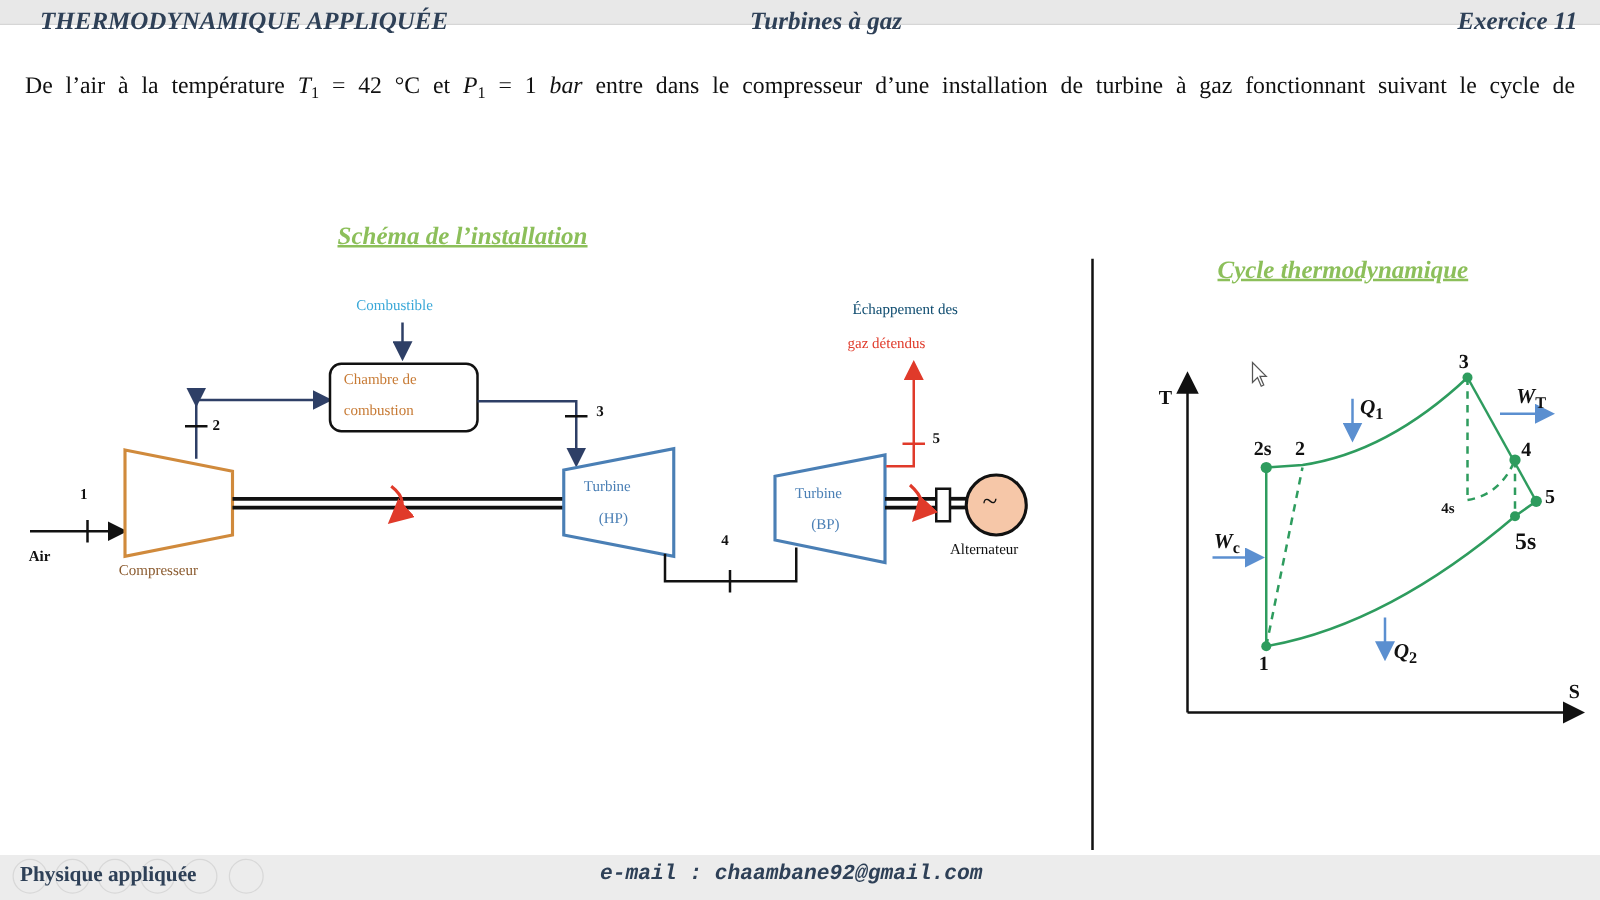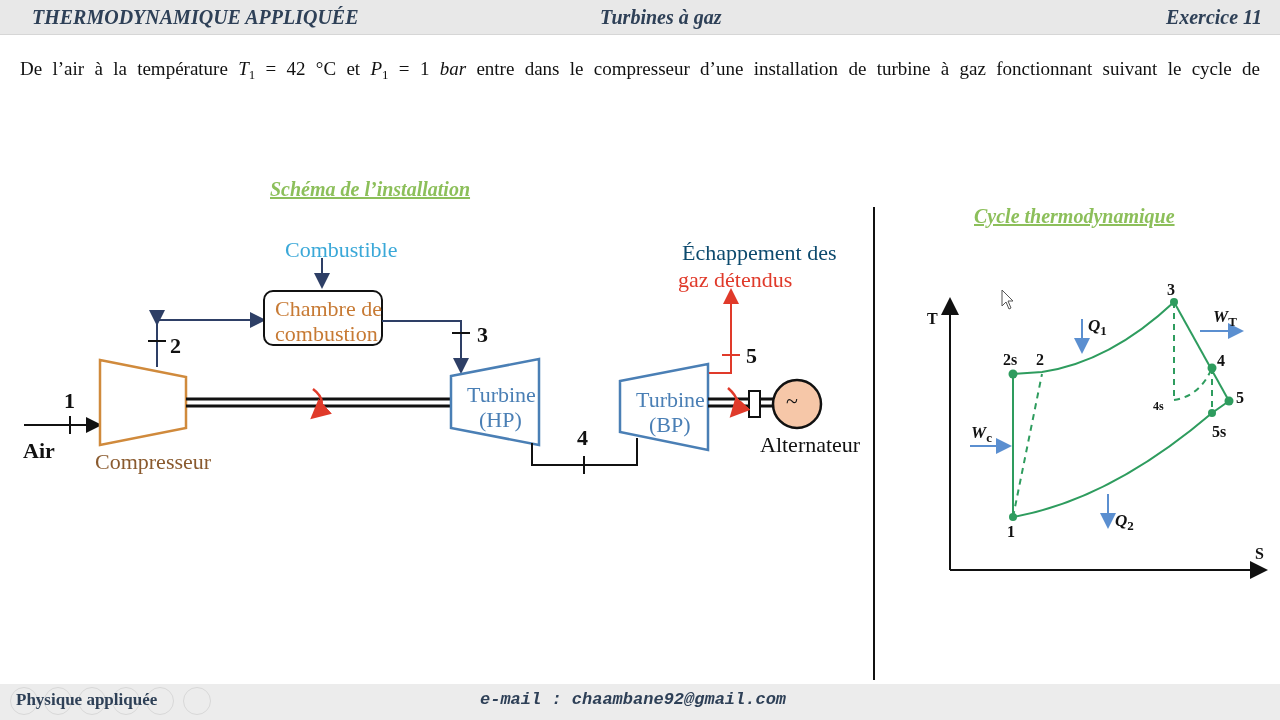--- a/index.html
+++ b/index.html
@@ -1,20 +1,20 @@
 <!DOCTYPE html>
 <html><head>
 <meta charset="utf-8">
 <style>
   * { margin: 0; padding: 0; box-sizing: border-box; }
   html, body { width: 1280px; height: 720px; overflow: hidden; background: #ffffff; }
   body { position: relative; font-family: "Liberation Serif", "DejaVu Serif", serif; color: #111; }
 
   .header-bar {
-    position: absolute; left: 0; top: 0; width: 1280px; height: 35px;
+    position: absolute; left: 0; top: 0; width: 1280px; height: 20px;
     background: #e8e8e8; border-bottom: 1px solid #d6d6d6;
   }
   .header-bar span {
     position: absolute; top: 6px; font-style: italic; font-weight: bold;
     font-size: 20px; color: #2e4057;
   }
   .hdr-left { left: 32px; }
   .hdr-center { left: 600px; }
   .hdr-right { right: 18px; }
 
@@ -27,21 +27,21 @@
   .math { font-style: italic; }
   .sub { font-size: 13px; vertical-align: -4px; font-style: normal; }
 
   .section-title {
     position: absolute; font-style: italic; font-weight: bold; font-size: 20px;
     color: #8cbf5a; text-decoration: underline; text-decoration-color: #8cbf5a;
   }
 
   .divider { position: absolute; left: 873px; top: 207px; width: 2px; height: 473px; background: #111; }
 
-  .lbl { position: absolute; font-size: 22px; white-space: nowrap; }
+  .lbl { position: absolute; font-size: 12px; white-space: nowrap; }
   .lbl.bold { font-weight: bold; }
 
   svg { position: absolute; left: 0; top: 0; }
 
   .footer-bar {
     position: absolute; left: 0; top: 684px; width: 1280px; height: 36px;
     background: #ececec;
   }
   .footer-bar span { position: absolute; top: 6px; font-size: 17px; font-weight: bold; color: #2e4057; }
   .ftr-left { left: 16px; }
@@ -199,21 +199,21 @@
 
 <div class="lbl bold" style="left:927px; top:310px; font-size:16px;">T</div>
 <div class="lbl bold" style="left:1255px; top:545px; font-size:16px;">S</div>
 <div class="lbl bold" style="left:1007px; top:523px; font-size:16px;">1</div>
 <div class="lbl bold" style="left:1003px; top:351px; font-size:16px;">2s</div>
 <div class="lbl bold" style="left:1036px; top:351px; font-size:16px;">2</div>
 <div class="lbl bold" style="left:1167px; top:281px; font-size:16px;">3</div>
 <div class="lbl bold" style="left:1217px; top:352px; font-size:16px;">4</div>
 <div class="lbl bold" style="left:1153px; top:399px; font-size:12px;">4s</div>
 <div class="lbl bold" style="left:1236px; top:389px; font-size:16px;">5</div>
-<div class="lbl bold" style="left:1212px; top:423px; font-size:16px;font-family:Liberation Serif, serif;">5s</div>
+<div class="lbl bold" style="left:1212px; top:423px; font-size:19px;font-family:Liberation Serif, serif;">5s</div>
 <div class="lbl bold" style="left:1088px; top:316px; font-style:italic; font-size:17px;"><span>Q</span><span class="sub">1</span></div>
 <div class="lbl bold" style="left:1115px; top:511px; font-style:italic; font-size:17px;"><span>Q</span><span class="sub">2</span></div>
 <div class="lbl bold" style="left:1213px; top:307px; font-style:italic; font-size:17px;"><span>W</span><span class="sub">T</span></div>
 <div class="lbl bold" style="left:971px; top:423px; font-style:italic; font-size:17px;"><span>W</span><span class="sub">c</span></div>
 
 <svg width="1280" height="720" style="pointer-events:none;">
   <path d="M1002,290 L1002,306 L1006,302 L1009,309 L1011,308 L1008,301 L1013,301 Z" fill="#fff" stroke="#555" stroke-width="1"></path>
 </svg>
 
 <div class="footer-bar">

